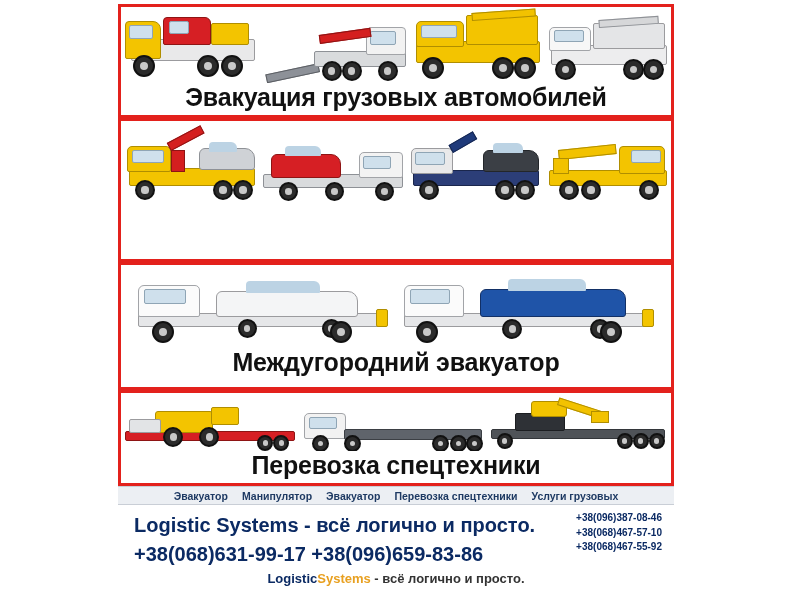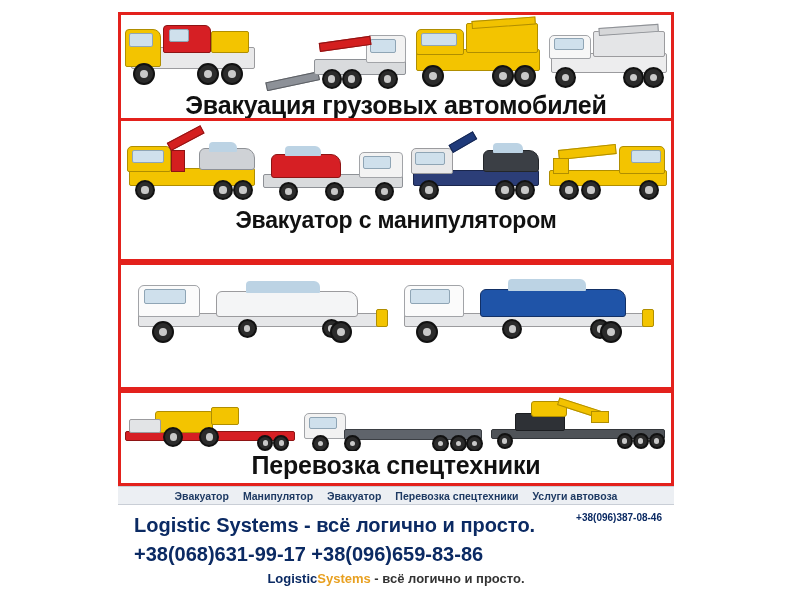--- a/index.html
+++ b/index.html
@@ -39,21 +39,21 @@
   }
   .block-title {
     text-align: center;
     font-weight: bold;
     color: #111111;
     line-height: 1.05;
     letter-spacing: -0.2px;
     padding-bottom: 3px;
   }
 
-  #block1 { top: 12px;   height: 114px; }
+  #block1 { top: 4px;   height: 114px; }
   #block2 { top: 118px; height: 144px; }
   #block3 { top: 262px; height: 128px; }
   #block4 { top: 390px; height: 96px;  }
 
   #block1 .block-img { height: 76px; }
   #block2 .block-img { height: 87px; }
   #block3 .block-img { height: 80px; }
   #block4 .block-img { height: 58px; }
 
   #block1 .block-title { font-size: 25px; margin-top: 1px; }
@@ -285,21 +285,20 @@
           <div class="t-body" style="left:84px;top:22px;width:28px;height:11px;background:#cfe0ec;border:1px solid #8fa5b5;"></div>
           <div class="boom" style="left:12px;top:22px;width:56px;height:8px;transform:rotate(-6deg);"></div>
           <div class="boom" style="left:6px;top:30px;width:14px;height:14px;"></div>
           <div class="wheel" style="left:12px;top:52px;width:16px;height:16px;"></div>
           <div class="wheel" style="left:34px;top:52px;width:16px;height:16px;"></div>
           <div class="wheel" style="left:92px;top:52px;width:16px;height:16px;"></div>
         </div>
 
       </div>
     </div>
-    <div class="block-title">Эвакуатор с манипулятором</div>
   </div>
 
   <div class="block" id="block3">
     <div class="block-img">
       <div class="truck-row" style="justify-content:space-evenly;">
 
         <div class="truck" style="width:250px;height:72px;">
           <div class="t-body" style="left:0px;top:40px;width:246px;height:12px;background:#e6e7e9;border:1px solid #9b9b9e;"></div>
           <div class="t-body" style="left:238px;top:36px;width:10px;height:16px;background:#f3c400;border:1px solid #b08e00;"></div>
           <div class="t-body" style="left:0px;top:12px;width:60px;height:30px;background:#fbfbfb;border:1px solid #a2a4a8;border-radius:6px 5px 2px 2px;"></div>
@@ -320,20 +319,21 @@
           <div class="car" style="left:76px;top:16px;width:144px;height:26px;background:#1f54a8;border:1px solid #123066;"></div>
           <div class="carwin" style="left:104px;top:6px;width:78px;height:12px;"></div>
           <div class="wheel" style="left:12px;top:48px;width:18px;height:18px;"></div>
           <div class="wheel" style="left:98px;top:46px;width:16px;height:16px;"></div>
           <div class="wheel" style="left:186px;top:46px;width:16px;height:16px;"></div>
           <div class="wheel" style="left:196px;top:48px;width:18px;height:18px;"></div>
         </div>
 
       </div>
     </div>
+    <div class="block-title">Междугородний эвакуатор</div>
   </div>
 
   <div class="block" id="block4">
     <div class="block-img">
       <div class="truck-row" style="justify-content:space-around;">
 
         <div class="truck" style="width:170px;height:54px;">
           <div class="t-body" style="left:0px;top:34px;width:168px;height:8px;background:#d61f24;border:1px solid #8e1414;"></div>
           <div class="t-body" style="left:30px;top:14px;width:56px;height:20px;background:#f3c400;border:1px solid #b08e00;border-radius:3px;"></div>
           <div class="t-body" style="left:86px;top:10px;width:26px;height:16px;background:#f3c400;border:1px solid #b08e00;"></div>
@@ -371,30 +371,32 @@
     </div>
     <div class="block-title">Перевозка спецтехники</div>
   </div>
 
   <div class="footer">
     <div class="tagbar">
       <span class="tag">Эвакуатор</span>
       <span class="tag">Манипулятор</span>
       <span class="tag">Эвакуатор</span>
       <span class="tag">Перевозка спецтехники</span>
-      <span class="tag">Услуги автовоза</span>
+      <span class="tag">Услуги грузовых</span>
     </div>
 
     <div class="footer-main">
       <div class="f-left">
         <div class="line1">Logistic Systems - всё логично и просто.</div>
         <div class="line3">+38(068)631-99-17   +38(096)659-83-86</div>
       </div>
       <div class="f-right">
         <div>+38(096)387-08-46</div>
+        <div>+38(068)467-57-10</div>
+        <div>+38(068)467-55-92</div>
       </div>
     </div>
 
     <div class="brandline">
       <span class="logi">Logistic</span><span class="sys">Systems</span><span class="rest"> - всё логично и просто.</span>
     </div>
   </div>
 
 </div>
 

